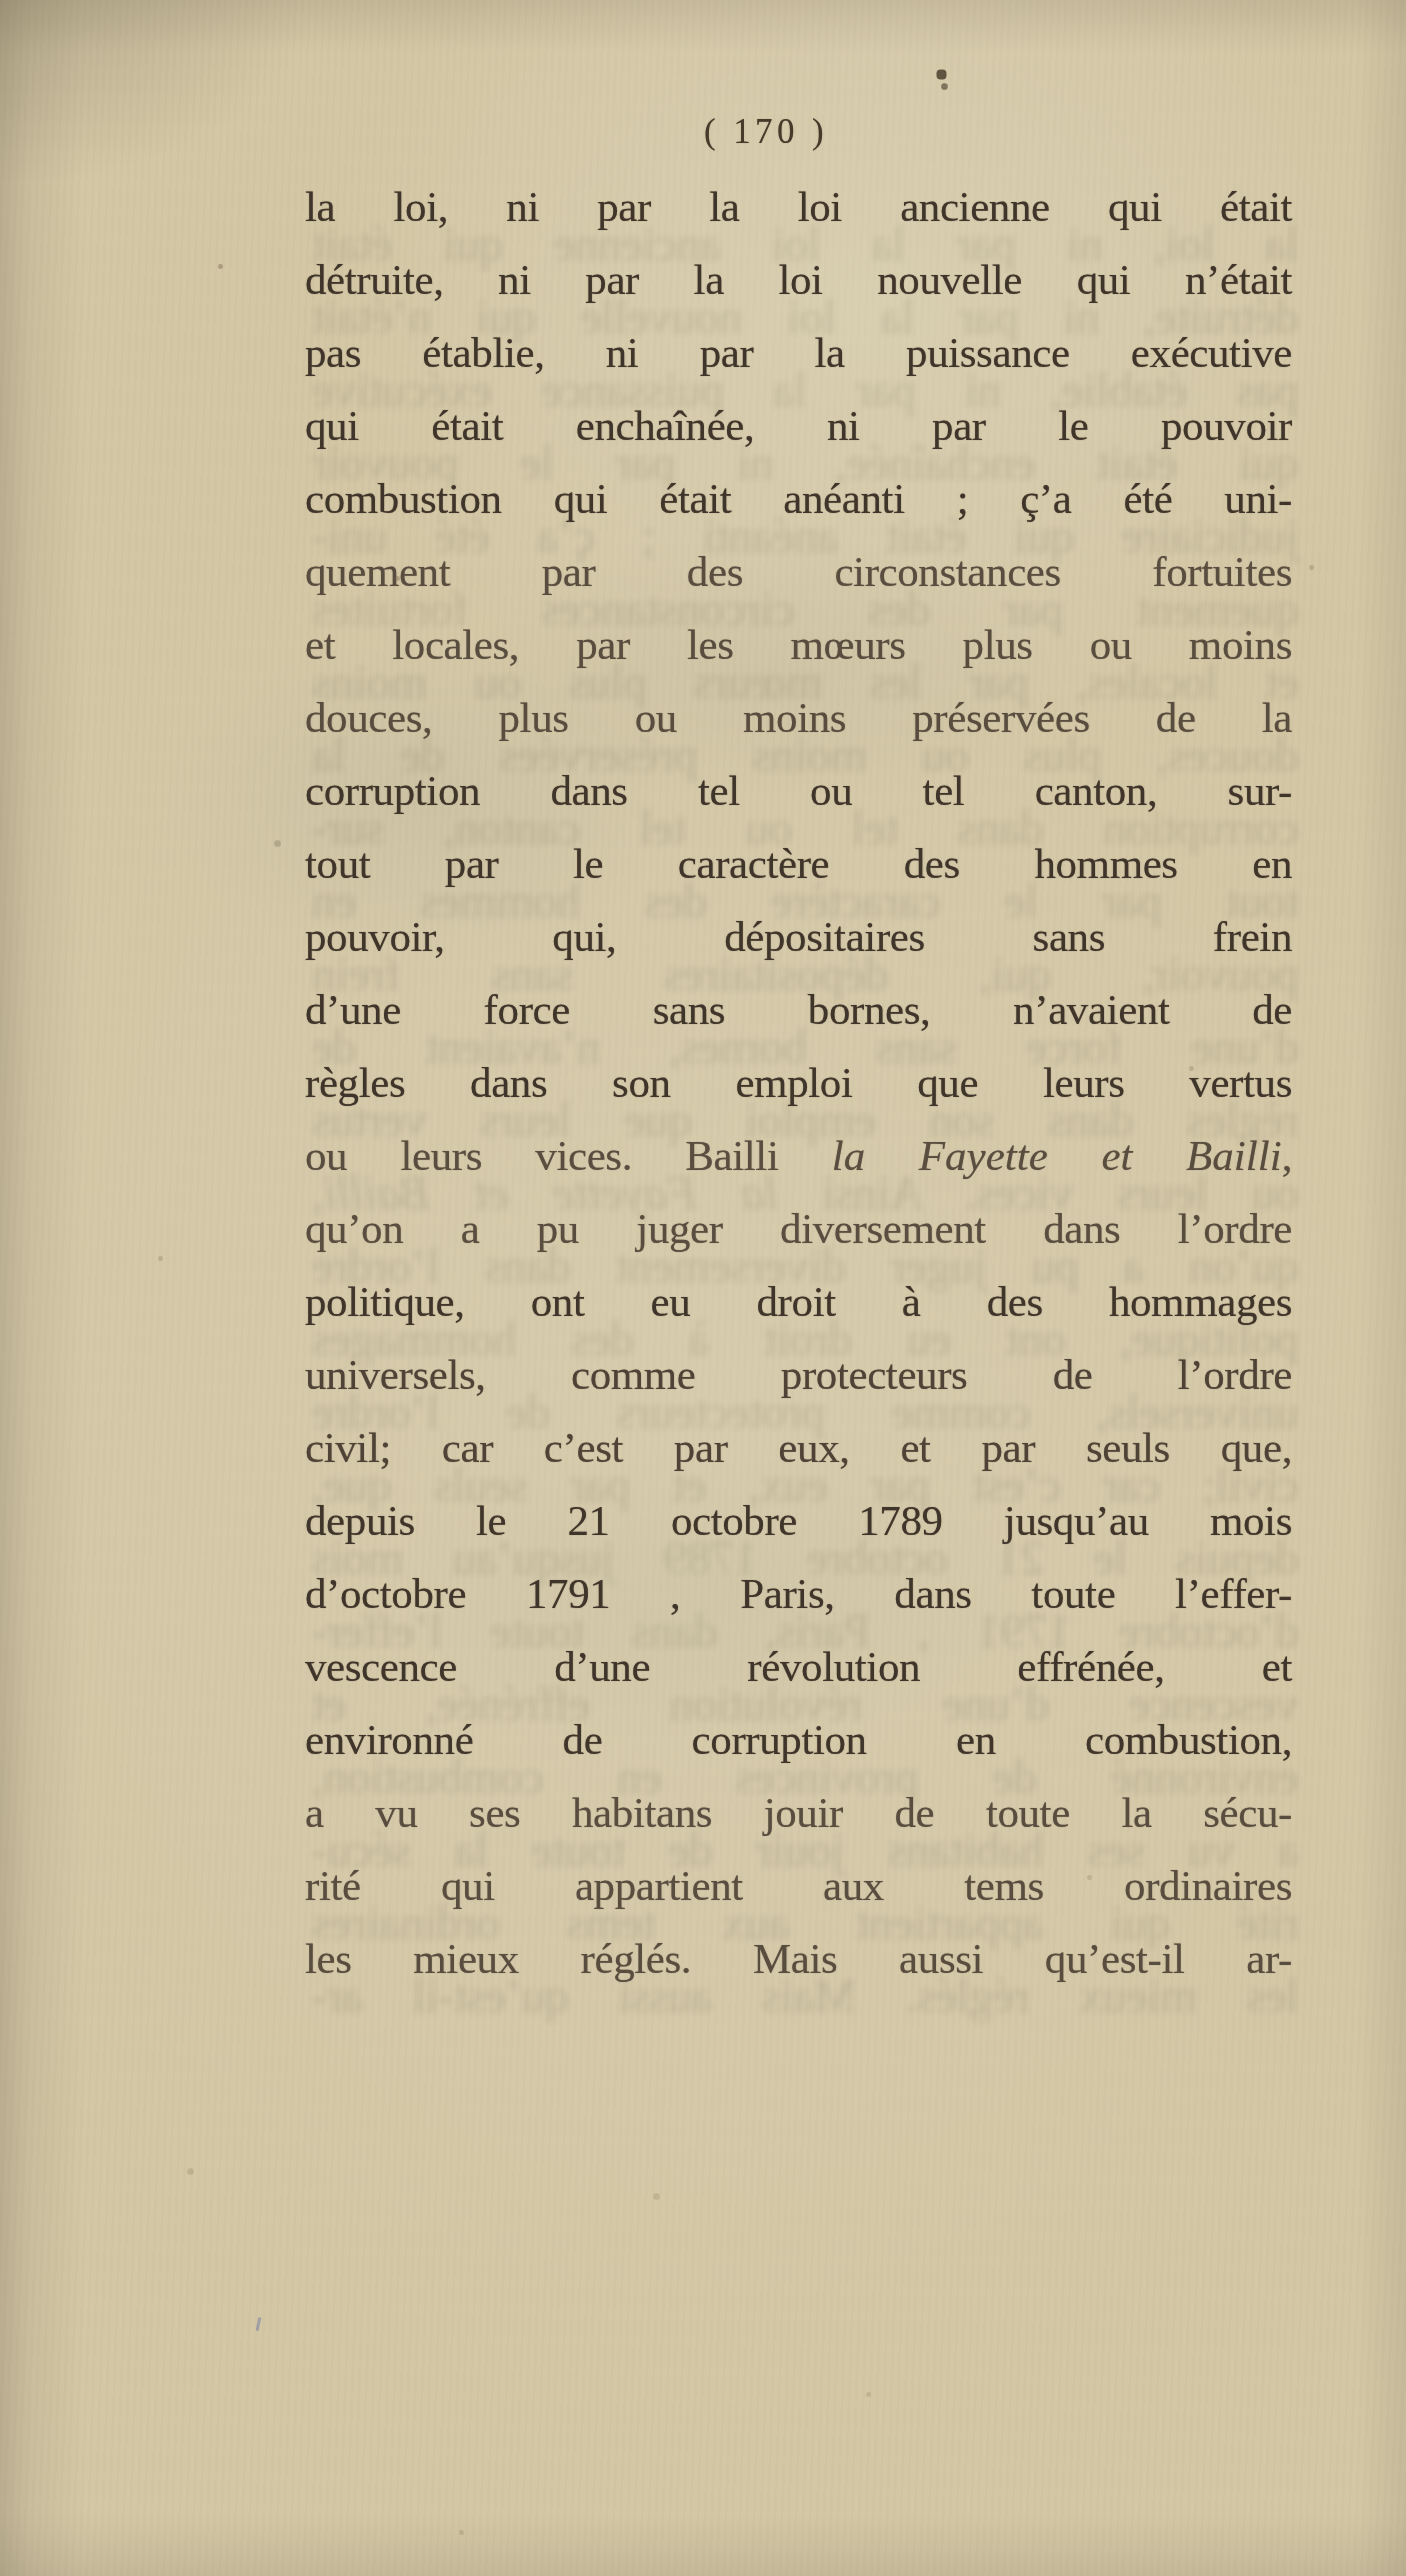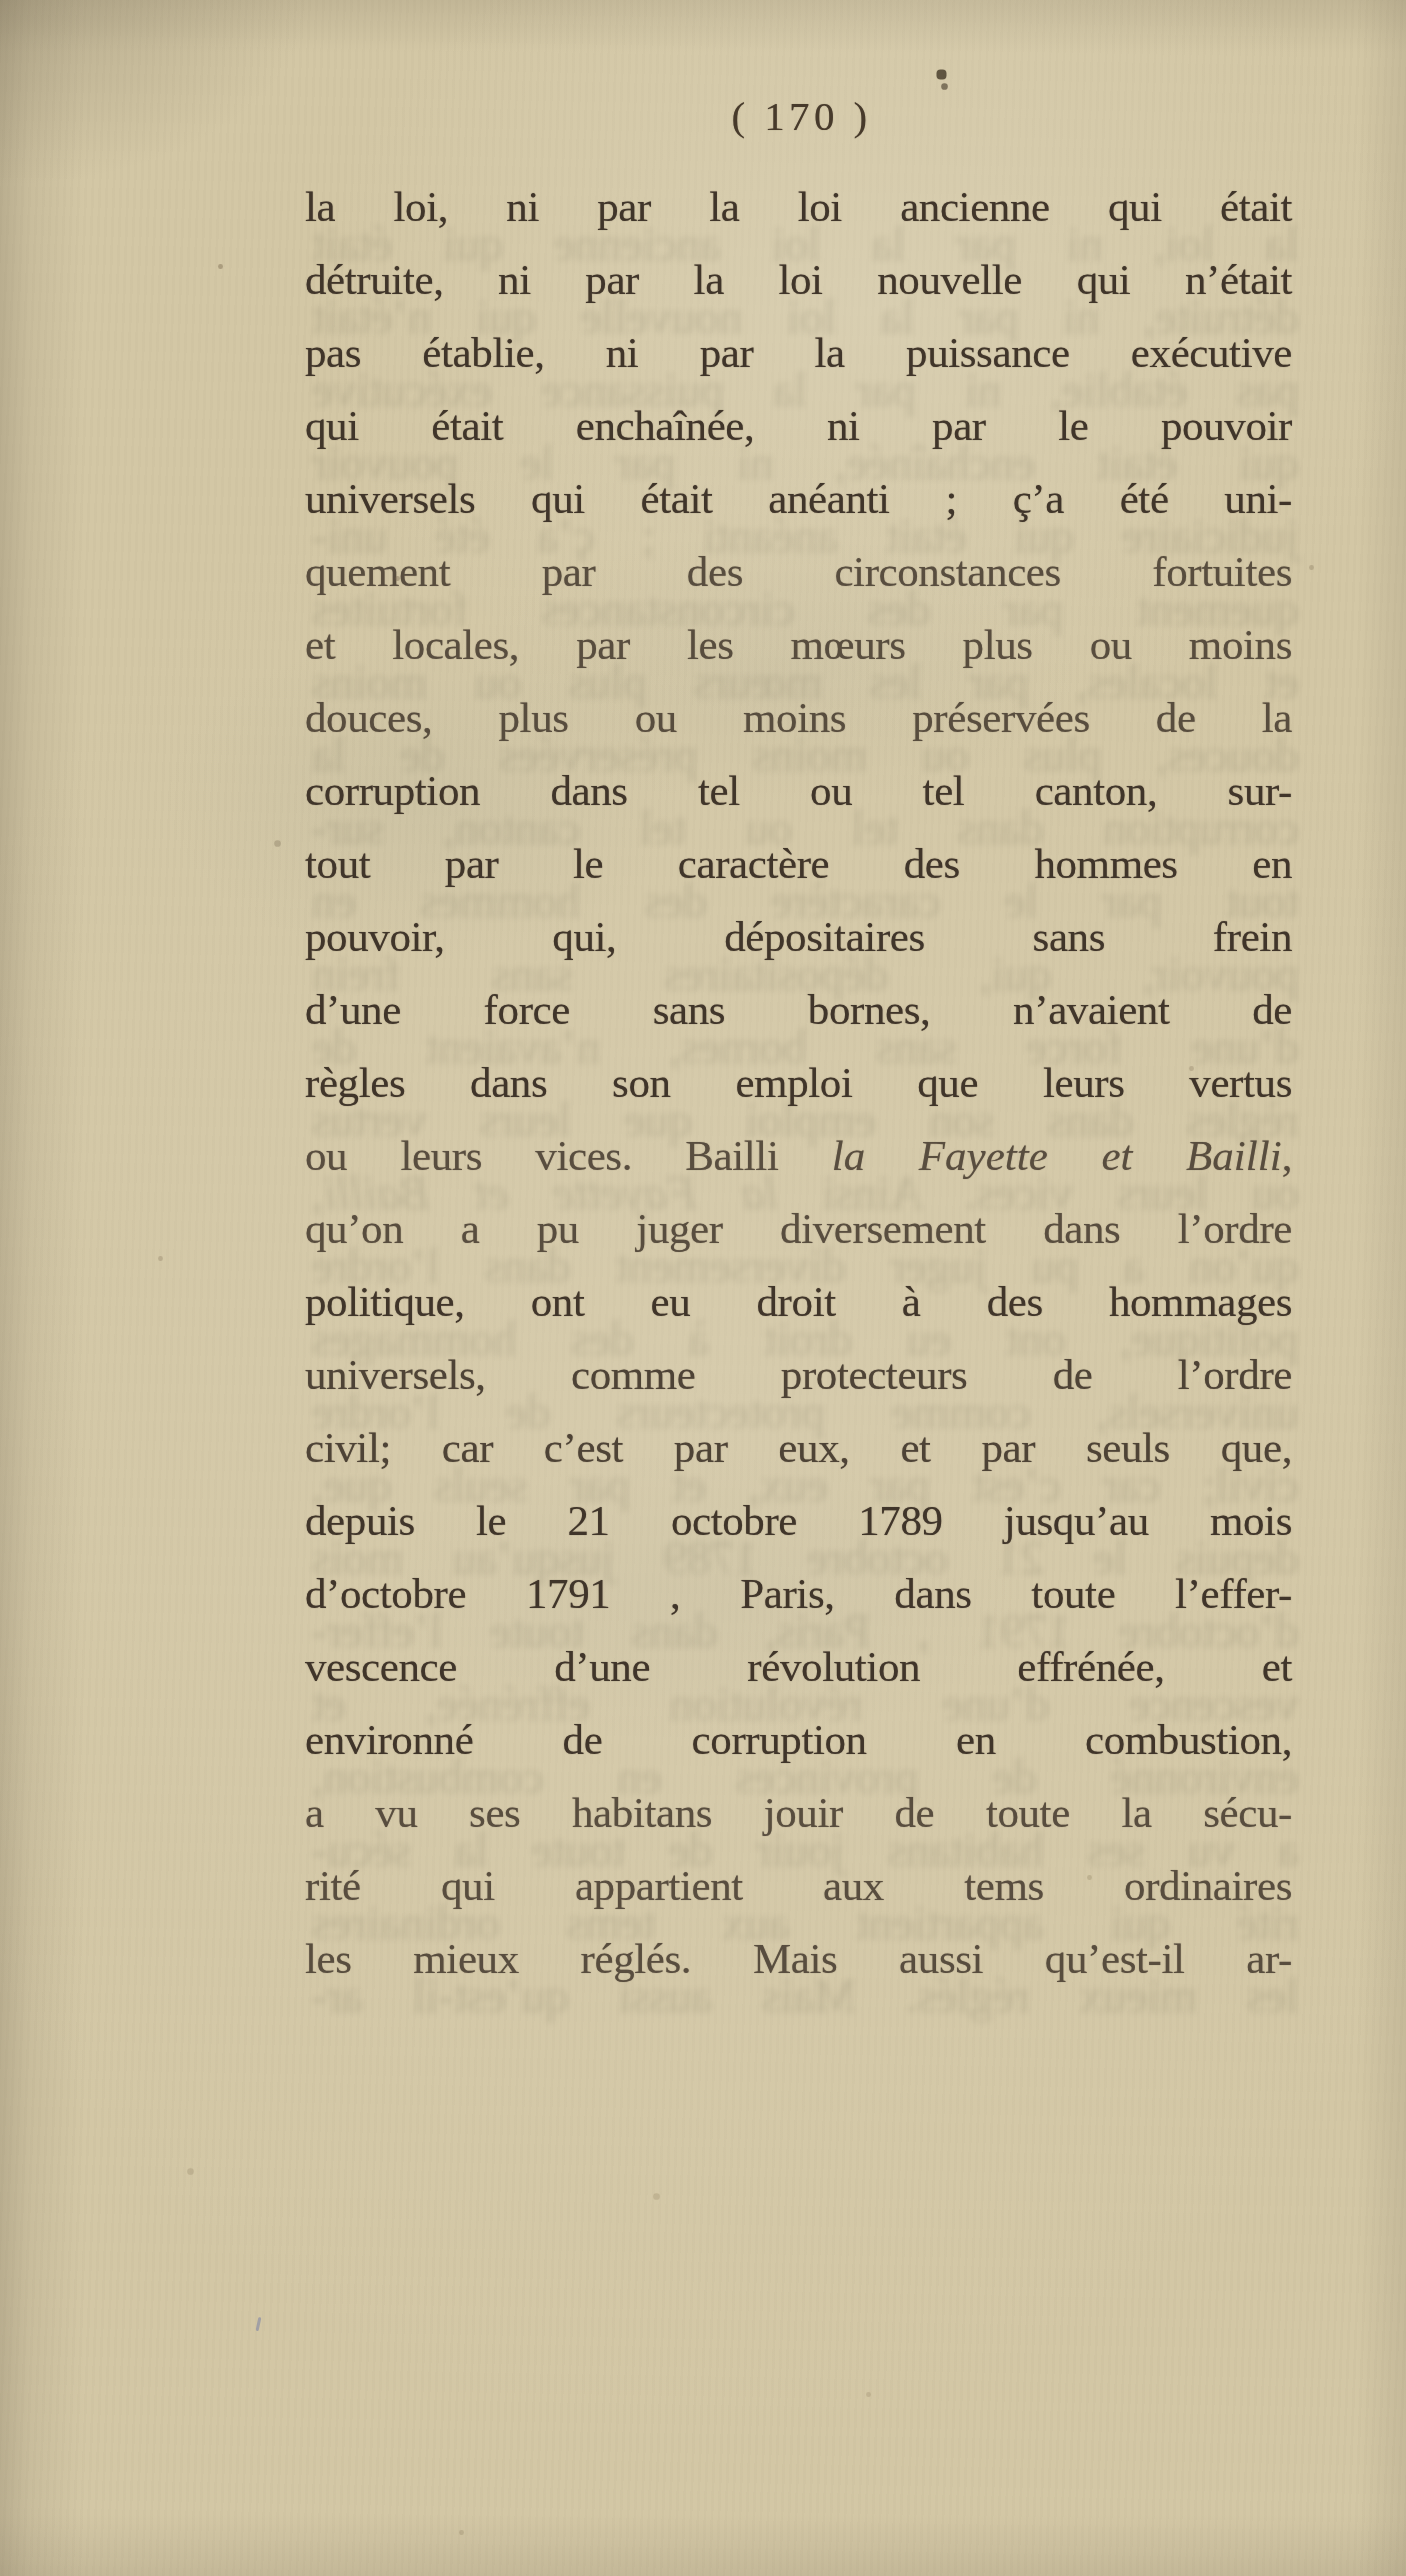--- a/index.html
+++ b/index.html
@@ -23,25 +23,24 @@
       radial-gradient(ellipse 460px 212px at 50% 62%, rgba(128,132,118,0.08), transparent 70%),
       radial-gradient(ellipse 442px 265px at 0% 0%, rgba(108,98,78,0.28), transparent 70%),
       linear-gradient(90deg, rgba(126,115,92,0.30) 0px, rgba(126,115,92,0.12) 30px, rgba(126,115,92,0) 84px),
       linear-gradient(270deg, rgba(126,115,92,0.16) 0px, rgba(126,115,92,0) 49px),
       linear-gradient(180deg, rgba(126,115,92,0.20) 0px, rgba(126,115,92,0) 53px),
       linear-gradient(0deg, rgba(126,115,92,0.18) 0px, rgba(126,115,92,0) 62px),
       repeating-linear-gradient(92deg, rgba(150,138,112,0.05) 0 2.7px, rgba(0,0,0,0) 2.7px 7px);
   }
   .pagenum {
     position: absolute;
-    top: 92px;
+    top: 112px;
     left: 704px;
     width: 195px;
-    text-align: center;
-    font-size: 41px;
+    font-size: 35px;
     letter-spacing: 4.4px;
     color: #473a2b;
     text-shadow: 0 0 0.9px rgba(64,53,42,0.5);
   }
   .textblock {
     position: absolute;
     left: 305px;
     top: 170px;
     width: 987px;
     font-size: 43px;
@@ -150,21 +149,21 @@
       <div class="line">les mieux réglés. Mais aussi qu’est-il ar-</div>
     </div>
 
   <div class="pagenum">( 170 )</div>
 
   <div class="textblock main-text">
       <div class="line">la loi, ni par la loi ancienne qui était</div>
       <div class="line">détruite, ni par la loi nouvelle qui n’était</div>
       <div class="line">pas établie, ni par la puissance exécutive</div>
       <div class="line">qui était enchaînée, ni par le pouvoir</div>
-      <div class="line">universels qui était anéanti ; ç’a été uni-</div>
+      <div class="line">combustion qui était anéanti ; ç’a été uni-</div>
       <div class="line">quement par des circonstances fortuites</div>
       <div class="line">et locales, par les mœurs plus ou moins</div>
       <div class="line">douces, plus ou moins préservées de la</div>
       <div class="line">corruption dans tel ou tel canton, sur-</div>
       <div class="line">tout par le caractère des hommes en</div>
       <div class="line">pouvoir, qui, dépositaires sans frein</div>
       <div class="line">d’une force sans bornes, n’avaient de</div>
       <div class="line">règles dans son emploi que leurs vertus</div>
       <div class="line"><span>ou leurs vices. Bailli </span><em>la Fayette et Bailli</em><span>,</span></div>
       <div class="line">qu’on a pu juger diversement dans l’ordre</div>

